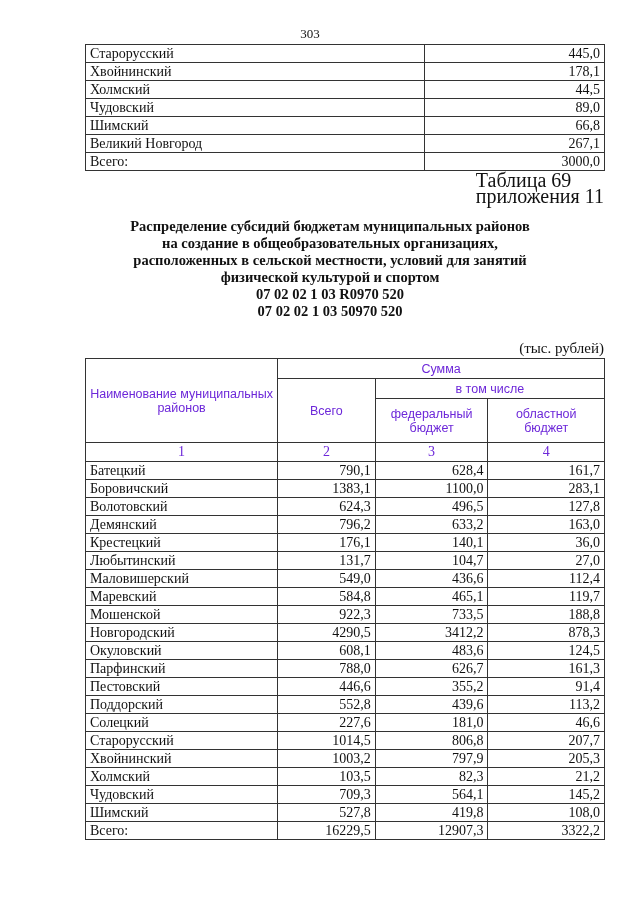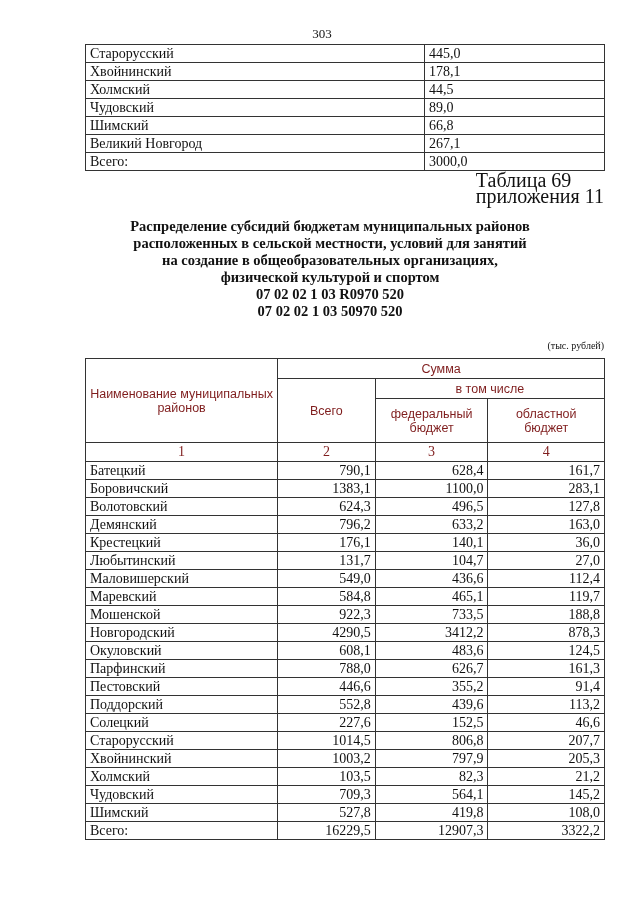--- a/index.html
+++ b/index.html
@@ -3,42 +3,41 @@
 <meta charset="utf-8">
 <style>
   html, body { margin: 0; padding: 0; background: #ffffff; }
   body {
     width: 640px; height: 905px; position: relative; overflow: hidden;
     font-family: "Liberation Serif", serif; color: #111;
   }
   .page-number {
     position: absolute; top: 26px; left: 0; width: 620px; text-align: center;
     font-size: 13px;
-    margin-left: 12px;
   }
   table { border-collapse: collapse; position: absolute; }
   td, th { border: 1px solid #333; padding: 0 4px; font-size: 14px; line-height: 17px; font-weight: normal; }
   .top-table { left: 85px; top: 44px; width: 520px; }
   .top-table td { height: 17px; }
   .top-table td.name { width: 330px; }
-  .top-table td.val { text-align: left; }
+  .top-table td.val { text-align: right; }
   .bold td { font-weight: normal; }
 
   .caption-right {
     position: absolute; right: 36px; top: 172px; text-align: left; font-size: 20px; line-height: 16px;
   }
   .title {
     position: absolute; left: 85px; width: 440px; top: 218px; text-align: center;
     font-weight: bold; font-size: 14.5px; line-height: 17px; left: 110px;
   }
   .units {
-    position: absolute; right: 36px; top: 340px; font-size: 10px;
+    position: absolute; right: 36px; top: 340px; font-size: 15px;
   }
   .main-table { left: 85px; top: 358px; width: 520px; }
-  .main-table th { text-align: center; font-family: "Liberation Sans", sans-serif; font-size: 12.5px; line-height: 14px; color: #7f1d1d; }
+  .main-table th { text-align: center; font-family: "Liberation Sans", sans-serif; font-size: 12.5px; line-height: 14px; color: #6d28d9; }
   .main-table th.num { font-family: "Liberation Serif", serif; font-size: 14px; }
   .main-table td { height: 17px; }
   .main-table td.num { text-align: right; }
   .col-name { width: 184px; }
   .col-total { width: 89px; }
   .col-fed { width: 104px; }
   .col-reg { width: 108px; }
 </style>
 </head>
 <body>
@@ -78,22 +77,22 @@
     </tbody>
 </table>
 
 <div class="caption-right">
   <div>Таблица 69</div>
   <div>приложения 11</div>
 </div>
 
 <div class="title">
   <div>Распределение субсидий бюджетам муниципальных районов</div>
+  <div>на создание в общеобразовательных организациях,</div>
   <div>расположенных в сельской местности, условий для занятий</div>
-  <div>на создание в общеобразовательных организациях,</div>
   <div>физической культурой и спортом</div>
   <div>07 02 02 1 03 R0970 520</div>
   <div>07 02 02 1 03 50970 520</div>
 </div>
 
 <div class="units">(тыс. рублей)</div>
 
 <table class="main-table">
   <thead>
     <tr style="height:20px">
@@ -196,21 +195,21 @@
       </tr>
       <tr>
         <td>Поддорский</td>
         <td class="num">552,8</td>
         <td class="num">439,6</td>
         <td class="num">113,2</td>
       </tr>
       <tr>
         <td>Солецкий</td>
         <td class="num">227,6</td>
-        <td class="num">152,5</td>
+        <td class="num">181,0</td>
         <td class="num">46,6</td>
       </tr>
       <tr>
         <td>Старорусский</td>
         <td class="num">1014,5</td>
         <td class="num">806,8</td>
         <td class="num">207,7</td>
       </tr>
       <tr>
         <td>Хвойнинский</td>

